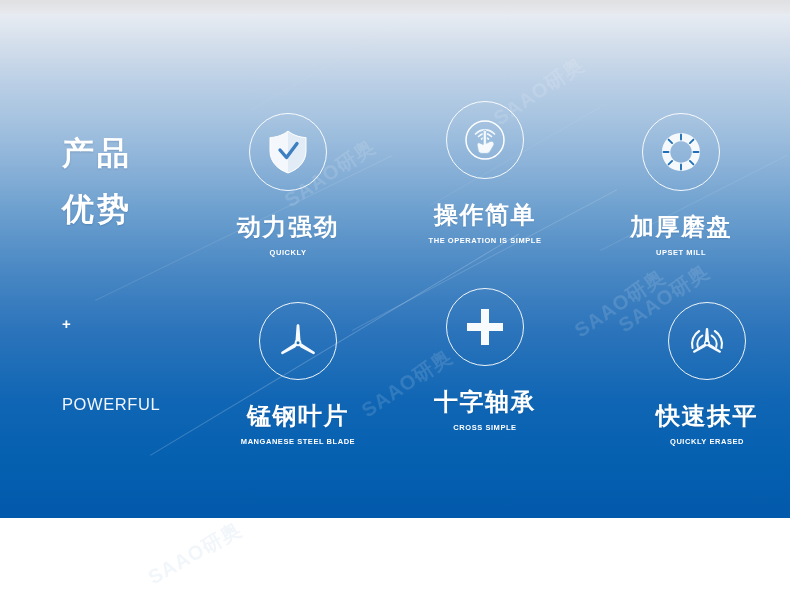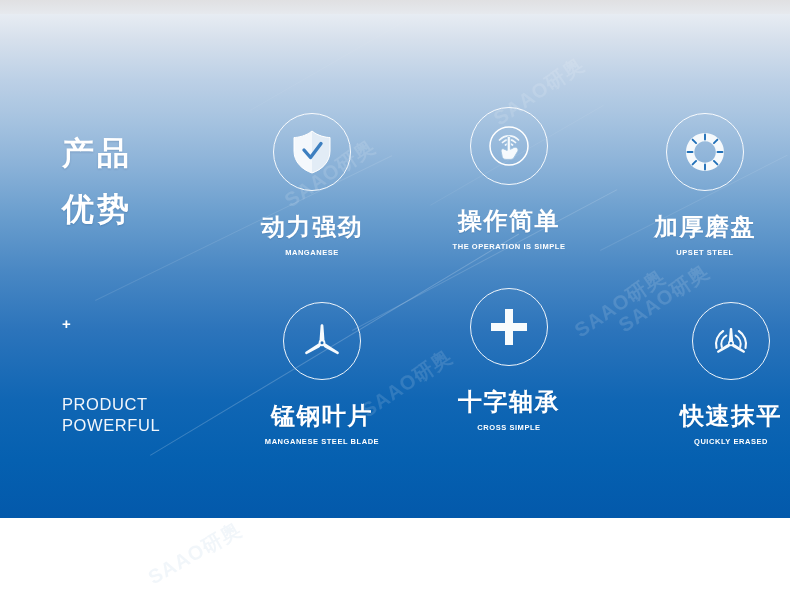--- a/index.html
+++ b/index.html
@@ -97,21 +97,21 @@
   .title-en {
     position:absolute;
     left:62px; top:394px;
     color:#f2f6fb;
     font-size:16.5px;
     line-height:21px;
     letter-spacing:0.6px;
   }
 
   
-  .features { position:absolute; left:0; top:0; width:688px; height:518px;margin-left:24px; }
+  .features { position:absolute; left:0; top:0; width:688px; height:518px; }
 
   .feature { position:absolute; width:180px; text-align:center; }
 
   .f-circle {
     width:78px; height:78px;
     margin:0 auto;
     border-radius:50%;
     border:1.6px solid rgba(255,255,255,0.92);
     display:flex;
     align-items:center;
@@ -132,21 +132,21 @@
     margin-top:7px;
     color:#ffffff;
     font-size:7.5px;
     font-weight:bold;
     letter-spacing:0.55px;
     line-height:10px;
   }
 
   
   .pos-1 { left:198px; top:113px; }
-  .pos-2 { left:395px; top:107px; }
+  .pos-2 { left:395px; top:101px; }
   .pos-3 { left:591px; top:113px; }
   .pos-4 { left:208px; top:302px; }
   .pos-5 { left:395px; top:288px; }
   .pos-6 { left:617px; top:302px; }
 </style>
 </head>
 <body>
 
 <div id="stage">
 
@@ -166,39 +166,38 @@
   <div class="wm w4">SAAO研奥</div>
   <div class="wm w5">SAAO研奥</div>
   <div class="wm w6">SAAO研奥</div>
 
   <div class="left-block">
     <div class="title-cn">产品</div>
     <div class="title-cn">优势</div>
   </div>
   <div class="plus-mark">+</div>
   <div class="title-en">
-    <div>PRODUCT</div>
     <div>POWERFUL</div>
   </div>
 
   <div class="features">
 
     <div class="feature pos-1">
       <div class="f-circle">
         <span>
           <svg width="44" height="46" viewBox="0 0 44 46">
             <path d="M22 2 C16 7 8 8.5 4 8.5 L4 22 C4 33 12 40.5 22 44 C32 40.5 40 33 40 22 L40 8.5 C36 8.5 28 7 22 2 Z" fill="#f4f8fc"></path>
             <path d="M22 2 C28 7 36 8.5 40 8.5 L40 22 C40 33 32 40.5 22 44 Z" fill="#e2ecf6"></path>
             <path d="M14 21 L20.5 28.5 L31 14.5" fill="none" stroke="#3d7fc0" stroke-width="3.4" stroke-linecap="round" stroke-linejoin="round"></path>
             <path d="M22 2 C16 7 8 8.5 4 8.5 L4 22 C4 33 12 40.5 22 44 C32 40.5 40 33 40 22 L40 8.5 C36 8.5 28 7 22 2 Z" fill="none" stroke="#ffffff" stroke-width="1"></path>
           </svg>
         </span>
       </div>
       <div class="f-cn">动力强劲</div>
-      <div class="f-en">MANGANESE</div>
+      <div class="f-en">QUICKLY</div>
     </div>
 
     <div class="feature pos-2">
       <div class="f-circle">
         <span>
           <svg width="48" height="48" viewBox="0 0 48 48">
             <circle cx="24" cy="24" r="19" fill="none" stroke="#ffffff" stroke-width="1.5"></circle>
             <path d="M14.5 18 A13 13 0 0 1 33.5 18" fill="none" stroke="#f2f7fb" stroke-width="1.7" stroke-linecap="round"></path>
             <path d="M17.5 20.5 A9 9 0 0 1 30.5 20.5" fill="none" stroke="#f2f7fb" stroke-width="1.7" stroke-linecap="round"></path>
             <path d="M20.5 23 A5.2 5.2 0 0 1 27.5 23" fill="none" stroke="#f2f7fb" stroke-width="1.7" stroke-linecap="round"></path>
@@ -222,21 +221,21 @@
               <line x1="36.4" y1="36.4" x2="32.9" y2="32.9"></line>
               <line x1="24" y1="41.5" x2="24" y2="36.5"></line>
               <line x1="11.6" y1="36.4" x2="15.1" y2="32.9"></line>
               <line x1="6.5" y1="24" x2="11.5" y2="24"></line>
               <line x1="11.6" y1="11.6" x2="15.1" y2="15.1"></line>
             </g>
           </svg>
         </span>
       </div>
       <div class="f-cn">加厚磨盘</div>
-      <div class="f-en">UPSET STEEL</div>
+      <div class="f-en">UPSET MILL</div>
     </div>
 
     <div class="feature pos-4">
       <div class="f-circle">
         <span>
           <svg width="48" height="48" viewBox="0 0 48 48">
             <g fill="#f6fafd">
               <path d="M24 25.5 C22.3 25.5 21.4 24.1 21.6 22.3 L22.6 8.5 C22.7 6.9 25.3 6.9 25.4 8.5 L26.4 22.3 C26.6 24.1 25.7 25.5 24 25.5 Z"></path>
               <path d="M22.6 26.6 C23.4 28.1 22.8 29.6 21.2 30.4 L9 37.1 C7.6 37.9 6.3 35.6 7.7 34.8 L19.3 27.3 C20.8 26.3 21.8 25.2 22.6 26.6 Z"></path>
               <path d="M25.4 26.6 C24.6 28.1 25.2 29.6 26.8 30.4 L39 37.1 C40.4 37.9 41.7 35.6 40.3 34.8 L28.7 27.3 C27.2 26.3 26.2 25.2 25.4 26.6 Z"></path>

